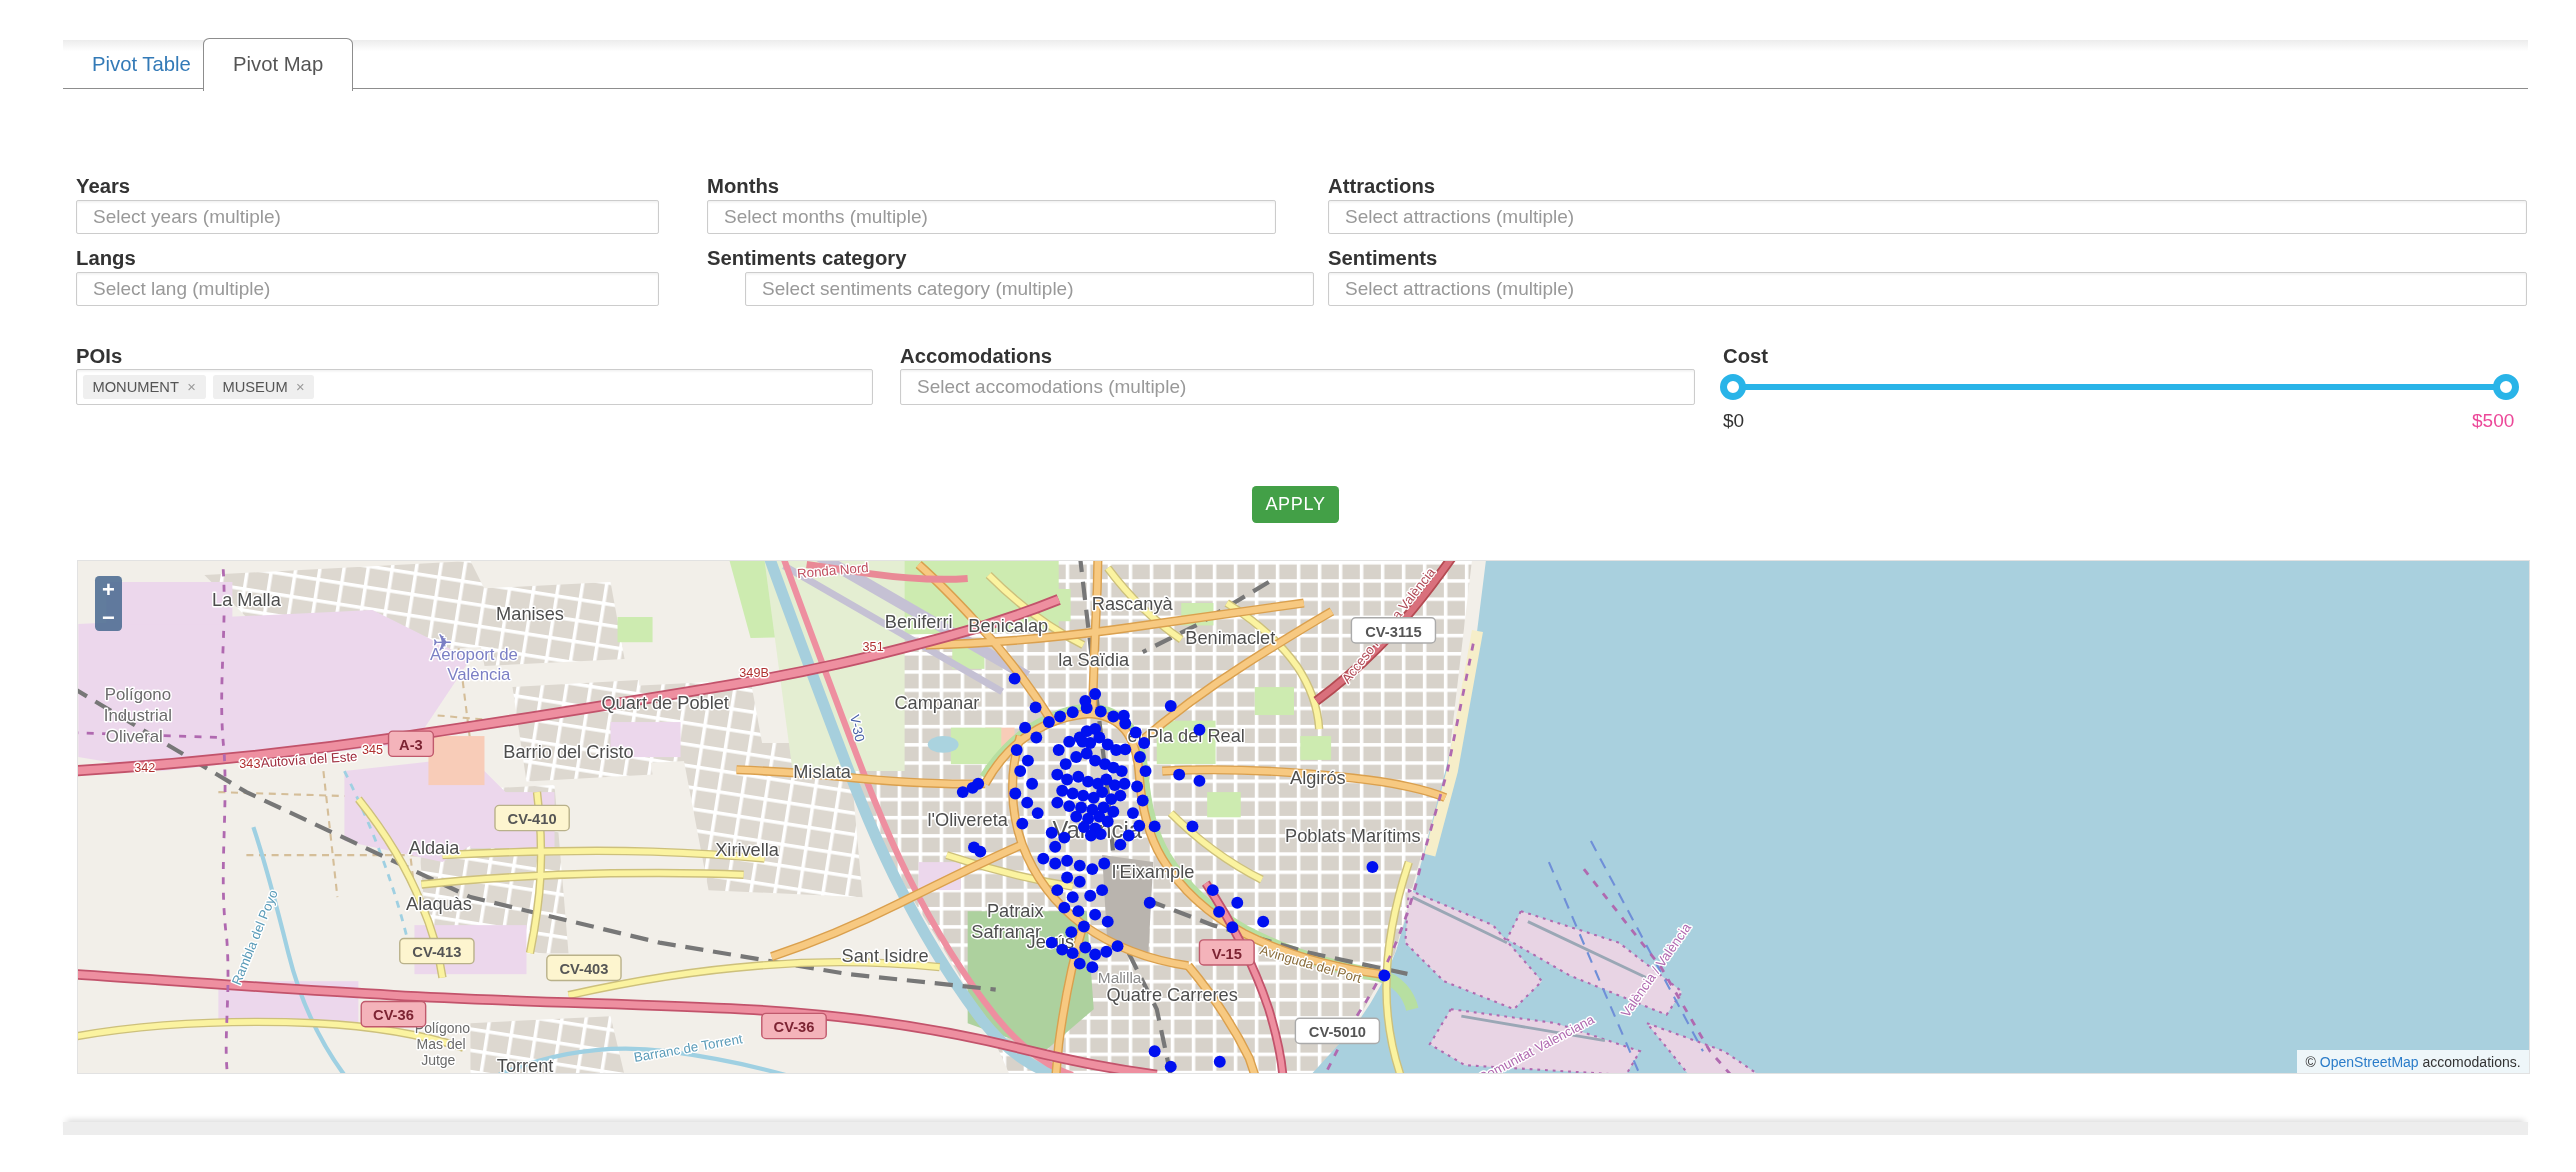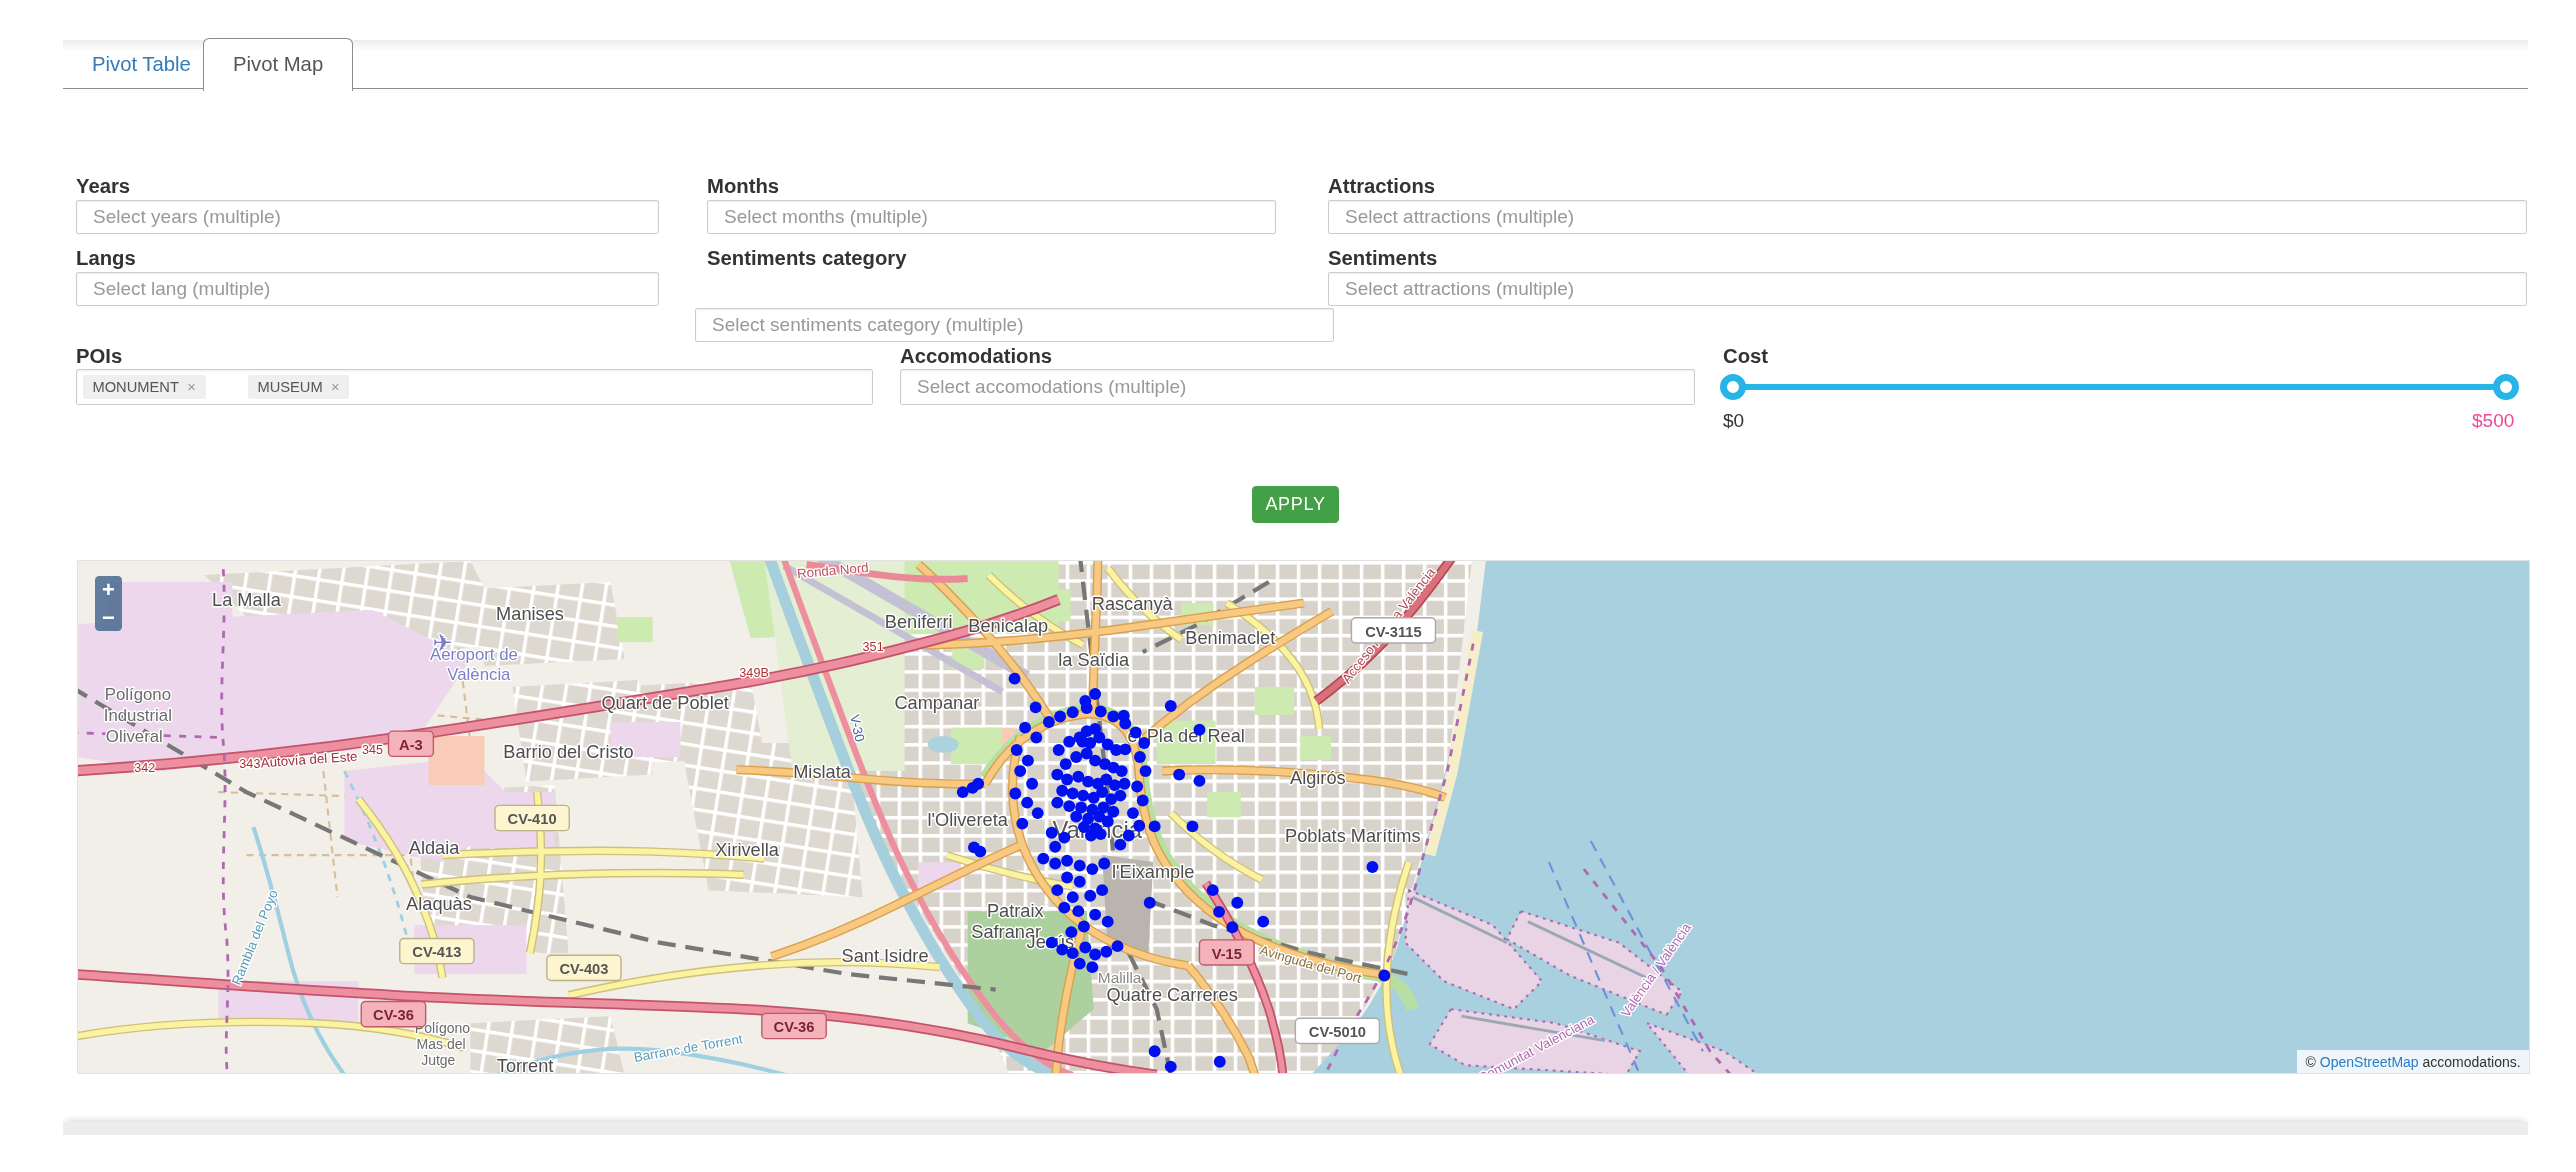--- a/index.html
+++ b/index.html
@@ -18,21 +18,21 @@
                 border-radius:6.3px 6.3px 0 0; }
 
   
   .flabel { position:absolute; font-size:20.3px; font-weight:bold; color:#333; }
   .finput { position:absolute; height:34px; border:1.4px solid #ccc; border-radius:2.1px;
             background:#fff; font-size:19px; color:#999; padding-left:16px;
             box-shadow: inset 0 1.4px 2.1px rgba(0,0,0,.06); outline:none; }
   .finput::placeholder { color:#999; opacity:1; }
   .tagbox { position:absolute; height:36px; border:1.4px solid #ccc; border-radius:2.1px;
             background:#fff; box-shadow: inset 0 1.4px 2.1px rgba(0,0,0,.06);
-            display:flex; align-items:center; padding-left:5.6px;gap:35px; }
+            display:flex; align-items:center; padding-left:5.6px; }
   .tag { background:#efefef; border-radius:2.8px; padding:4.2px 9.8px; font-size:14.7px;
          color:#555; margin-right:7px; white-space:nowrap; }
   .tag .x { color:#9a9a9a; margin-left:8.4px; font-size:14.7px; }
 
   
   .slider-wrap { position:absolute; left:1723px; top:371px; width:793px; height:31px; }
   .slider-track { position:absolute; left:0; right:0; top:12.6px; height:6.3px;
                   background:#29b4e8; border-radius:3.5px; }
   .slider-handle { position:absolute; top:2.8px; width:26px; height:26px; border-radius:50%;
                    border:7.7px solid #29b4e8; background:#fff; }
@@ -73,21 +73,21 @@
 <div class="flabel" style="left:76px;top:175px">Years</div>
 <input class="finput" style="left: 76px; top: 200px; width: 583px;" placeholder="Select years (multiple)">
 <div class="flabel" style="left:707px;top:175px">Months</div>
 <input class="finput" style="left: 707px; top: 200px; width: 569px;" placeholder="Select months (multiple)">
 <div class="flabel" style="left:1328px;top:175px">Attractions</div>
 <input class="finput" style="left: 1328px; top: 200px; width: 1199px;" placeholder="Select attractions (multiple)">
 
 <div class="flabel" style="left:76px;top:247px">Langs</div>
 <input class="finput" style="left: 76px; top: 272px; width: 583px;" placeholder="Select lang (multiple)">
 <div class="flabel" style="left:707px;top:247px">Sentiments category</div>
-<input class="finput" style="left: 695px; top: 272px; width: 639px; margin-top: 36px;" placeholder="Select sentiments category (multiple)">
+<input class="finput" style="left: 745px; top: 272px; width: 569px;" placeholder="Select sentiments category (multiple)">
 <div class="flabel" style="left:1328px;top:247px">Sentiments</div>
 <input class="finput" style="left: 1328px; top: 272px; width: 1199px;" placeholder="Select attractions (multiple)">
 
 <div class="flabel" style="left:76px;top:345px">POIs</div>
 <div class="tagbox" style="left:76px;top:369px;width:797px">
   <span class="tag"><span>MONUMENT</span><span class="x">×</span></span>
   <span class="tag"><span>MUSEUM</span><span class="x">×</span></span>
 </div>
 <div class="flabel" style="left:900px;top:345px">Accomodations</div>
 <input class="finput" style="left: 900px; top: 369px; width: 795px; height: 36px;" placeholder="Select accomodations (multiple)">

